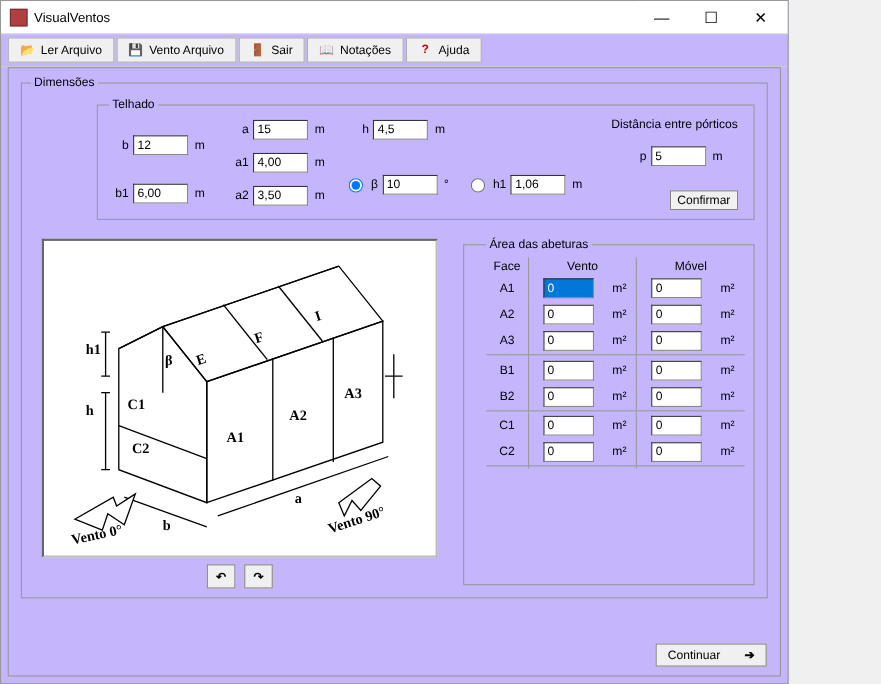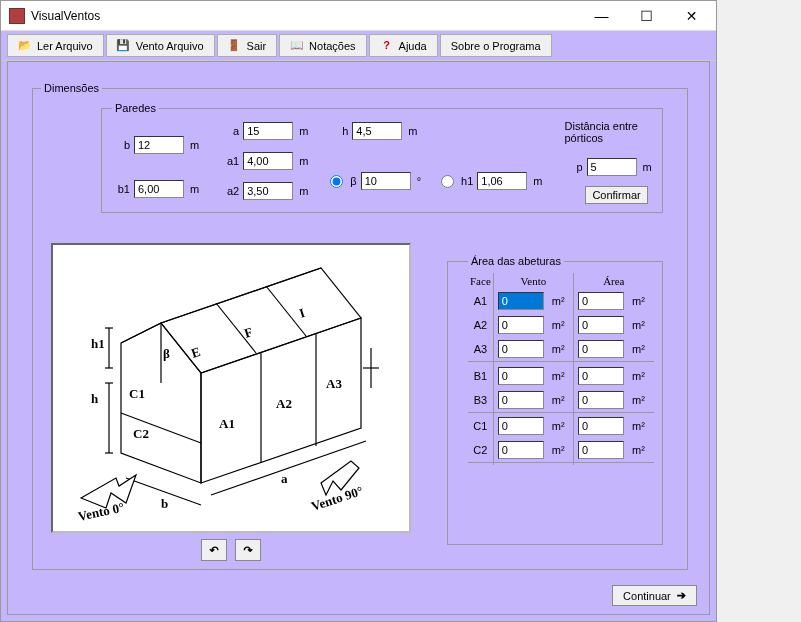--- a/index.html
+++ b/index.html
@@ -9,47 +9,47 @@
 .titlebar .icon { width: 16px; height: 16px; margin: 0 6px; background: #b04040; border: 1px solid #703030; }
 .titlebar .title { font-size: 12px; flex: 1; }
 .winbtn { width: 45px; height: 29px; display: flex; align-items:center; justify-content:center; font-size: 14px; background:#fff; }
 .toolbar { height: 30px; display: flex; align-items: center; padding: 4px 6px; gap: 2px; border-bottom: 1px solid #ccc; }
 .tbtn { height: 23px; padding: 0 10px; background: #f0f0f0; border: 1px solid #adadad; display: inline-flex; align-items: center; gap: 5px; font-size: 11px; }
 .tbtn .ico { width: 14px; height: 14px; display:inline-block; }
 .tabs { display: flex; padding: 6px 6px 0 6px; position: relative; top: 2px; flex-wrap: wrap; }
 .tab { padding: 3px 7px; border: 1px solid #999; border-bottom: 1px solid #999; background: #f0f0f0; margin-right: -1px; position: relative; font-size: 11px; }
 .tab.active { background: #f0f0f0; border-bottom: 1px solid #f0f0f0; z-index: 2; }
 .tabcontent { flex: 1; margin: 0 6px 6px 6px; border: 1px solid #999; padding: 4px 8px 8px 8px; position: relative; }
-fieldset { border: 1px solid #999; padding: 6px 8px 8px 8px; margin: 16px; justify-content: flex-end; }
+fieldset { border: 1px solid #999; padding: 6px 8px 8px 8px; margin: 3px; justify-content: flex-end; }
 legend { font-size: 11px; padding: 0 3px; }
 .row { display: flex; align-items: center; gap: 4px; }
 .input { width: 50px; height: 18px; border: 1px inset #888; background: #fff; padding: 0 3px; font-size: 11px; }
 .lblunit { margin-left: 2px; }
 .dimens { display: flex; flex-direction: column; gap: 2px; }
 .medidas { margin-left: 60px; margin-top: 2px; padding: 6px 10px 10px 10px; position: relative; }
 .mgrid { display: flex; gap: 22px; align-items: flex-start; }
 .col { display: flex; flex-direction: column; gap: 8px; }
 .col .row { height: 22px; }
 .lbl { width: 18px; text-align: right; }
 .radio { appearance: auto; margin: 0 3px 0 0; }
 .medidas .dist { position: relative; }
 .confirm { position: absolute; right: 14px; bottom: 8px; padding: 2px 6px; border: 1px solid #888; background: #f0f0f0; }
 .midarea { display: flex; gap: 10px; margin-top: 8px; }
 .diagrambox { width: 380px; }
 .diagframe { width: 360px; height: 290px; border: 2px inset #bbb; background: #fff; margin: 4px auto 6px auto; display:flex; align-items:center; justify-content:center; }
 .rotbtns { display: flex; justify-content: center; gap: 8px; }
 .rotbtn { width: 26px; height: 22px; border: 1px solid #888; background: #f0f0f0; display:flex; align-items:center; justify-content:center; font-weight:bold; }
 .abert { flex: 1; padding-left: 20px; }
 .abert table { width: 100%; border-collapse: collapse; }
-.abert th { font-weight: normal; padding: 2px; font-size: 11px; font-family: Liberation Serif, serif; }
+.abert th { font-weight: normal; padding: 2px; font-size: 11px; }
 .abert td { padding: 3px 4px; text-align: center; }
 .abert td .input { width: 46px; }
 .sep td { border-top: 1px solid #999; height: 2px; padding:0; }
 .abert .colline { border-right: 1px solid #999; }
-.continue { position: absolute; right: 12px; bottom: 8px; padding: 3px 10px; border: 1px solid #888; background: #f0f0f0; display:inline-flex; align-items:center; gap:6px; font-size:12px; }
+.continue { position: absolute; right: 12px; bottom: 8px; padding: 3px 10px; border: 1px solid #888; background: #f0f0f0; display:inline-flex; align-items:center; gap:22px; font-size:12px; }
 .arrow { font-weight: bold; }
 svg text { font-family: 'Comic Sans MS', cursive; font-size: 13px; font-weight:bold; }
 </style>
 </head>
 <body>
 
 <div class="window">
   <div class="titlebar">
     <span class="icon"></span>
     <span class="title">VisualVentos</span>
@@ -72,32 +72,29 @@
         <span>Sair</span>
       </button>
     <button class="tbtn">
         <span class="ico">📖</span>
         <span>Notações</span>
       </button>
     <button class="tbtn">
         <span class="ico" style="color:#cc0000;font-weight:bold">?</span>
         <span>Ajuda</span>
       </button>
-    <button class="tbtn">
-        <span>Sobre o Programa</span>
-      </button>
   </div>
 
 
   <div class="tabcontent">
     <fieldset class="dimens">
       <legend>Dimensões</legend>
 
       <fieldset class="medidas">
-        <legend>Paredes</legend>
+        <legend>Telhado</legend>
         <div class="mgrid">
           <div class="col">
             <div class="row" style="margin-top:14px;">
               <span class="lbl">b</span>
               <input class="input" value="12" style="">
               <span class="lblunit">m</span>
             </div>
             <div class="row" style="margin-top:14px;">
               <span class="lbl">b1</span>
               <input class="input" value="6,00" style="">
@@ -219,21 +216,21 @@
           </div>
         </div>
 
         <fieldset class="abert">
           <legend>Área das abeturas</legend>
           <table>
             <thead>
               <tr>
                 <th class="colline">Face</th>
                 <th colspan="2" class="colline">Vento</th>
-                <th colspan="2">Área</th>
+                <th colspan="2">Móvel</th>
               </tr>
             </thead>
             <tbody id="abertbody">
                 <tr>
                   <td class="colline">A1</td>
                   <td class="colline" style="border-right:none"><input class="input" style="background: rgb(0, 120, 215); color: rgb(255, 255, 255);" value="0"></td>
                   <td class="colline" style="text-align:left;width:26px">m²</td>
                   <td><input class="input" value="0" style=""></td>
                   <td style="text-align:left;width:26px">m²</td>
                 </tr>
@@ -257,21 +254,21 @@
                   <td colspan="2"></td>
                 </tr>
                 <tr>
                   <td class="colline">B1</td>
                   <td class="colline" style="border-right:none"><input class="input" style="" value="0"></td>
                   <td class="colline" style="text-align:left;width:26px">m²</td>
                   <td><input class="input" value="0" style=""></td>
                   <td style="text-align:left;width:26px">m²</td>
                 </tr>
                 <tr>
-                  <td class="colline">B3</td>
+                  <td class="colline">B2</td>
                   <td class="colline" style="border-right:none"><input class="input" style="" value="0"></td>
                   <td class="colline" style="text-align:left;width:26px">m²</td>
                   <td><input class="input" value="0" style=""></td>
                   <td style="text-align:left;width:26px">m²</td>
                 </tr>
                 <tr class="sep">
                   <td class="colline"></td>
                   <td colspan="2" class="colline"></td>
                   <td colspan="2"></td>
                 </tr>

